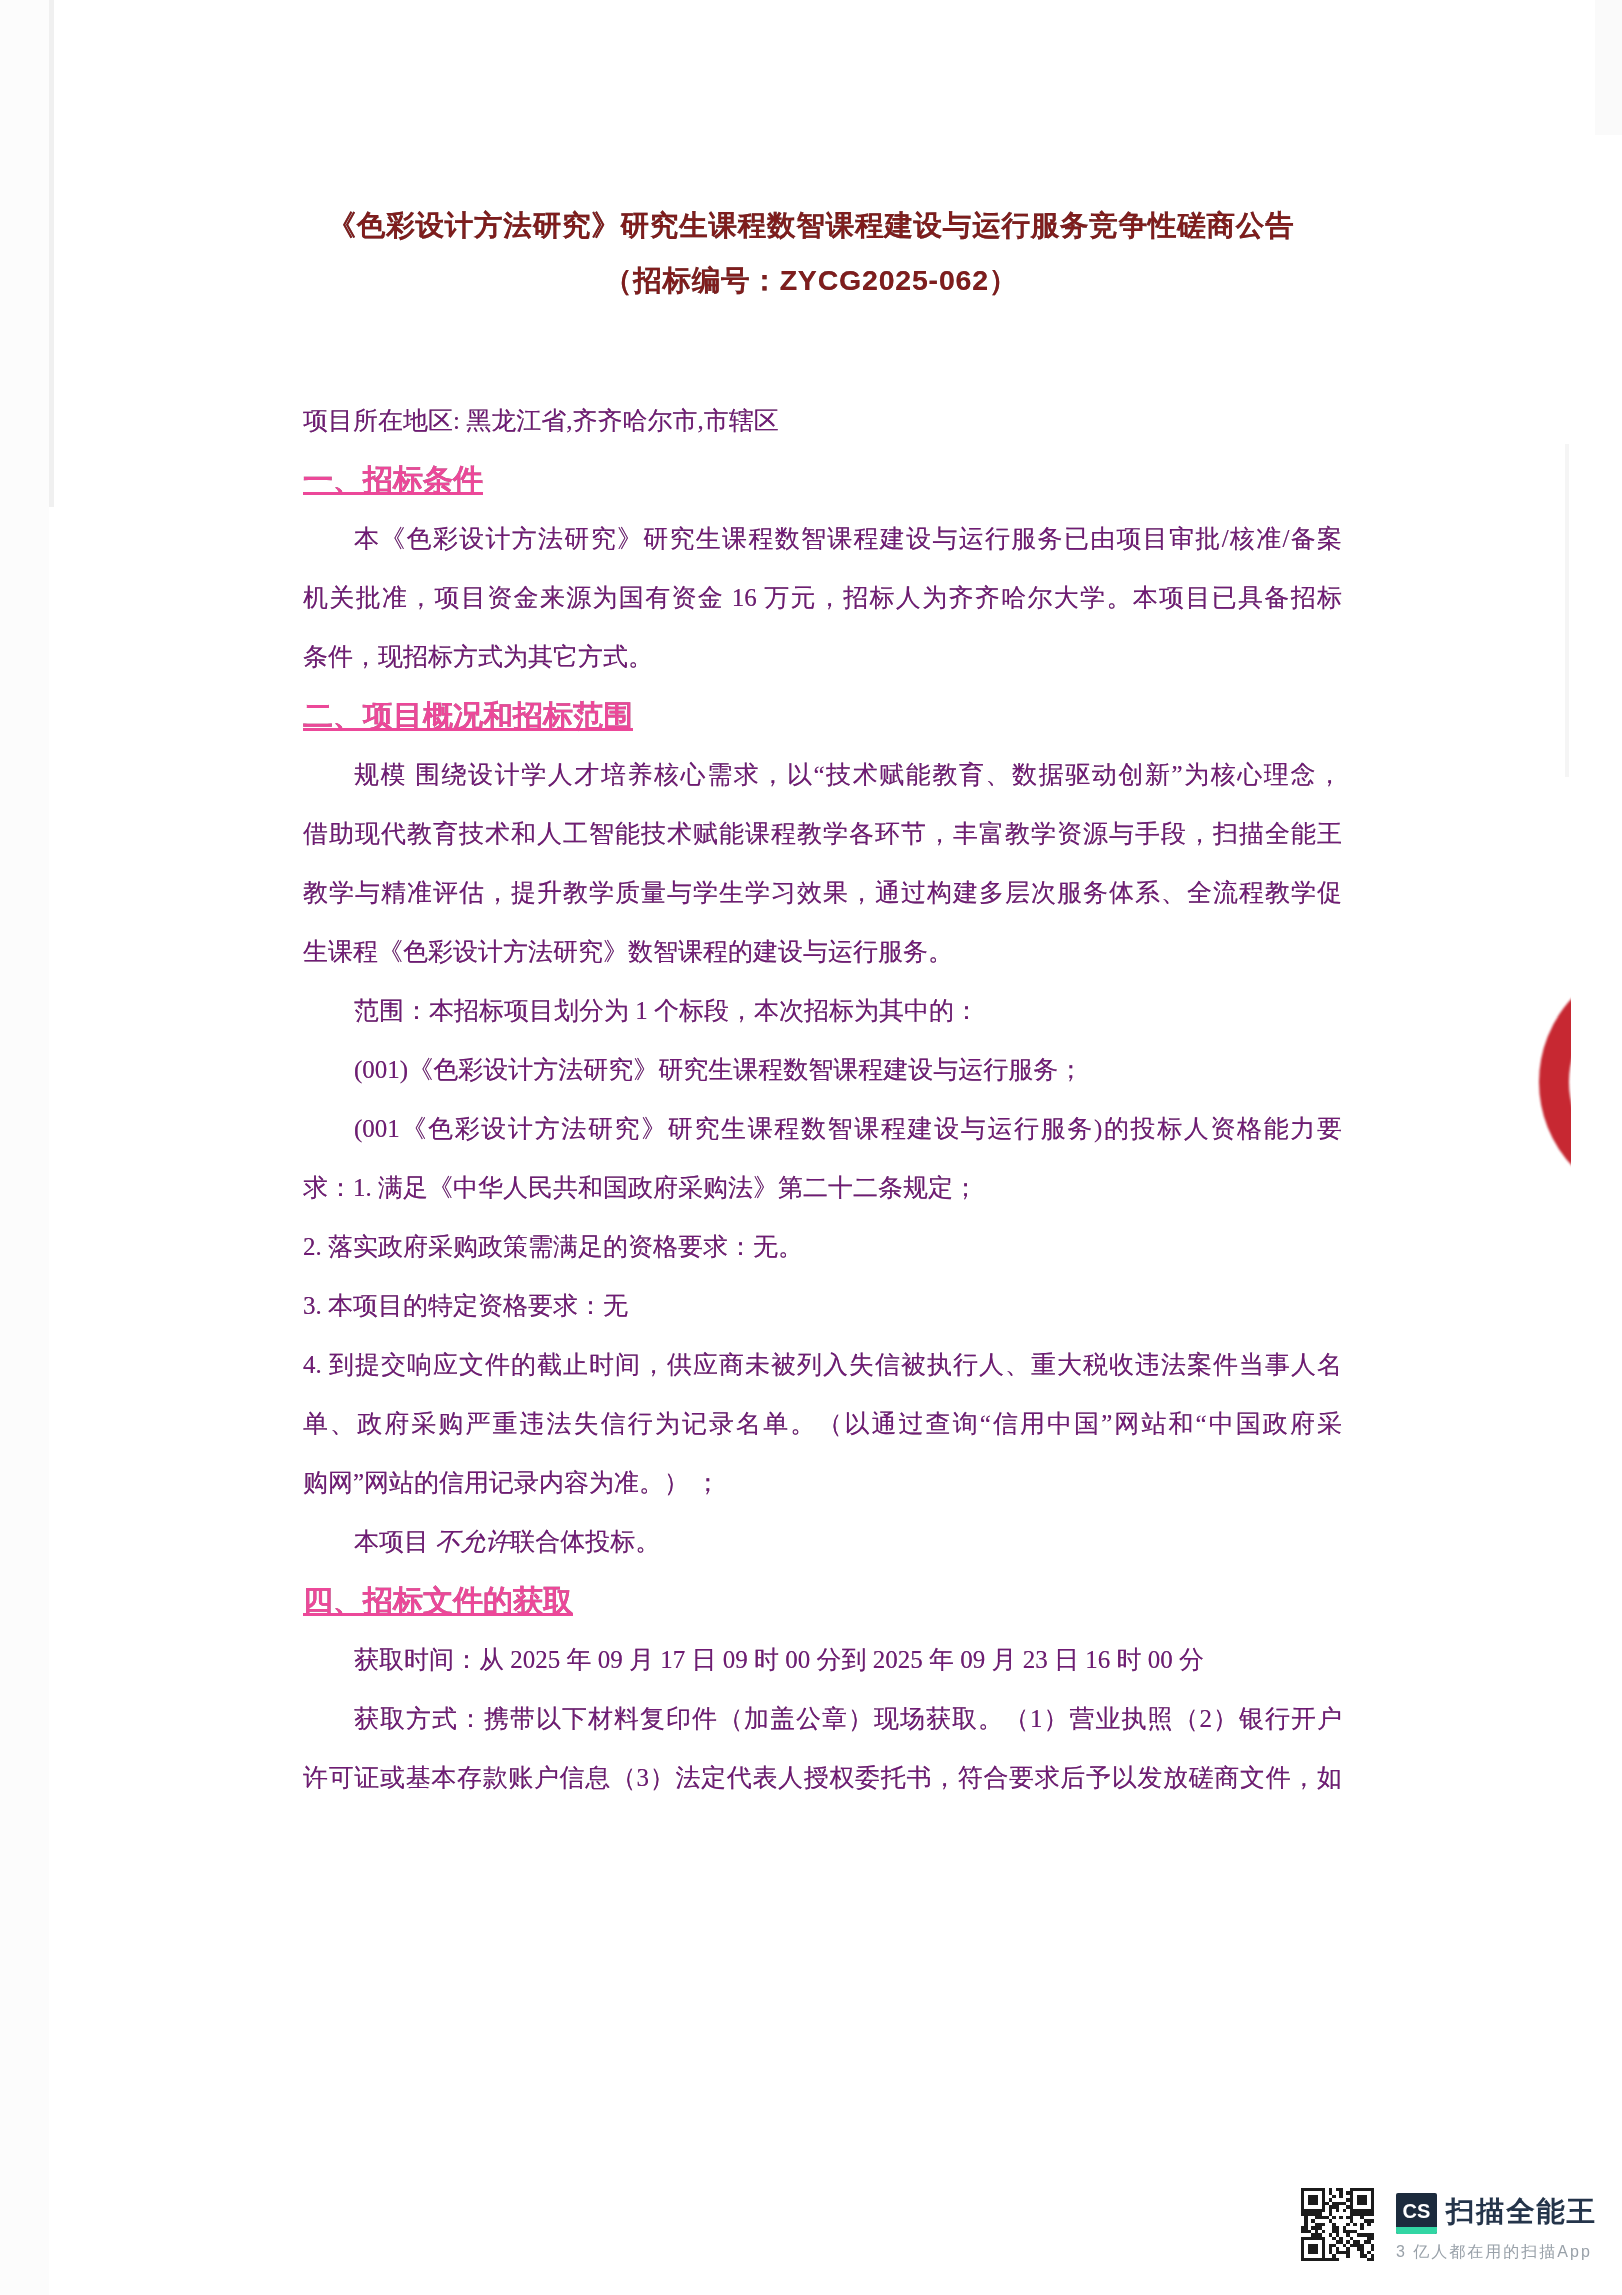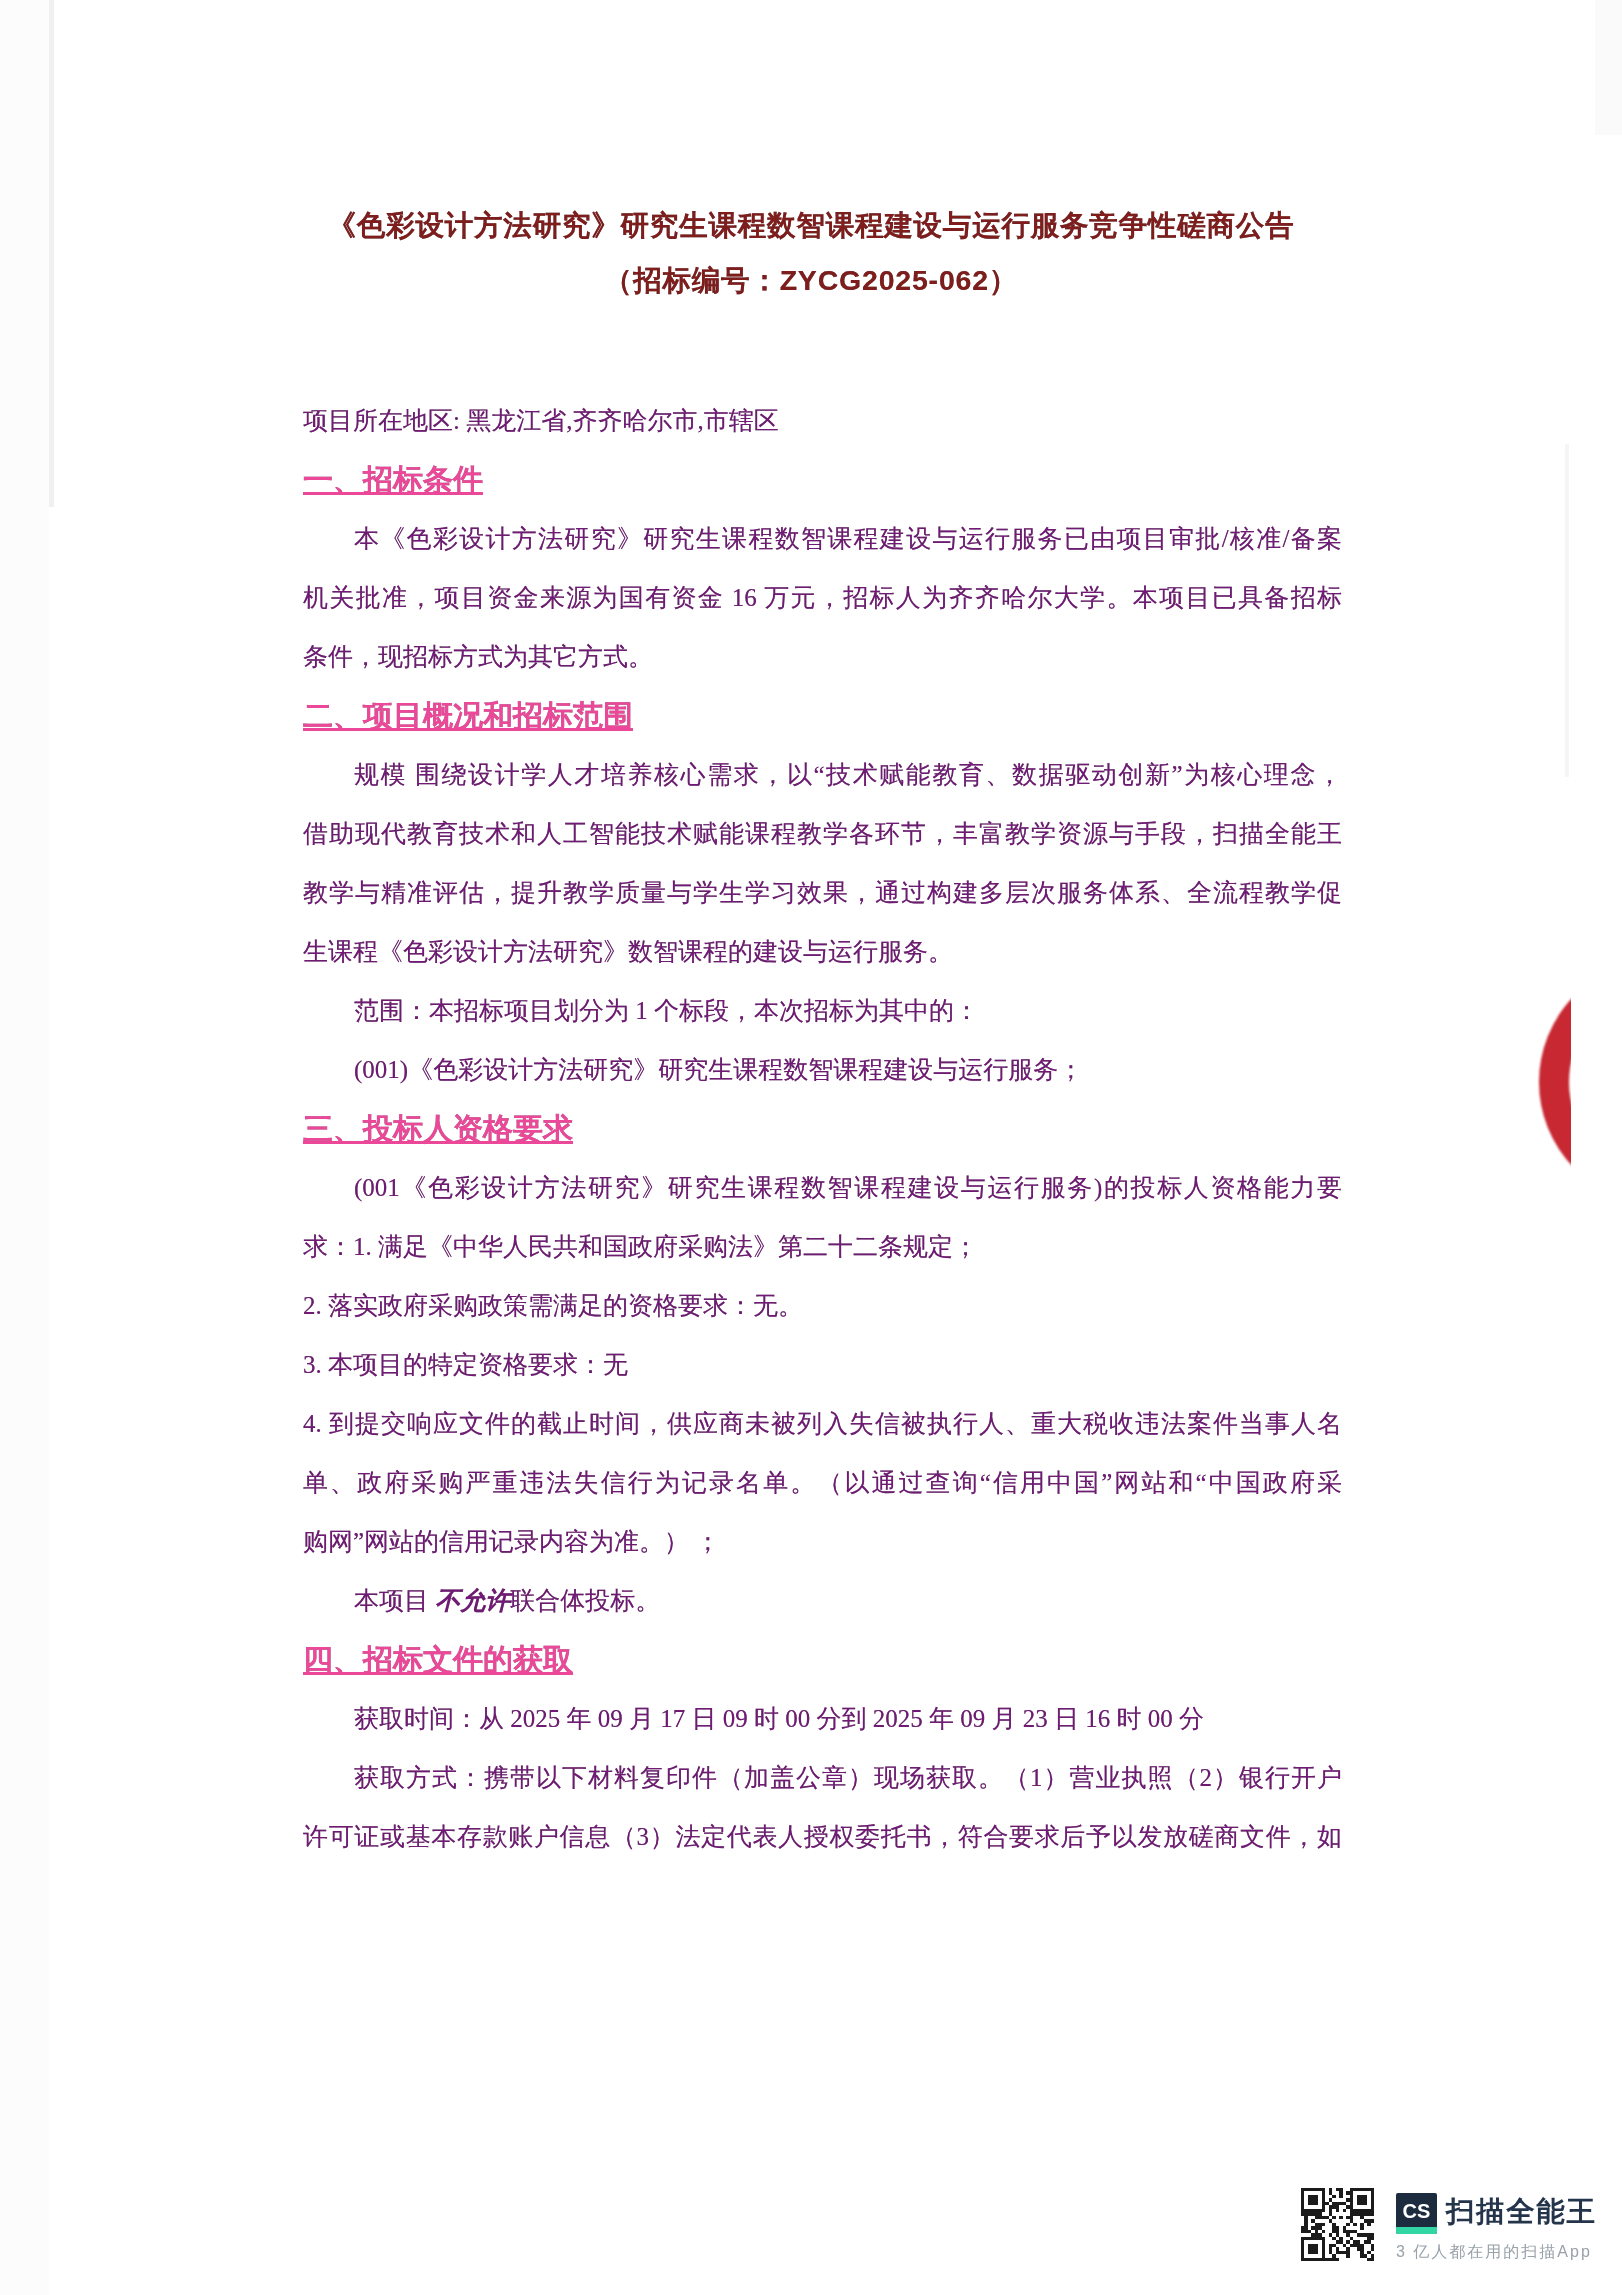--- a/index.html
+++ b/index.html
@@ -31,21 +31,21 @@
     text-shadow:0 0 0.5px rgba(40,40,40,.55);
   }
   .flow .line.full{text-align-last:justify;}
   .flow .line.indent{text-indent:51px;}
   .flow .heading{
     font-family:"Liberation Sans","DejaVu Sans",sans-serif;font-weight:bold;
     font-size:30px;line-height:59px;color:#ec4899;
     text-shadow:0 0 0.6px rgba(17,17,17,.55);
     text-decoration:underline;
   }
-  .flow .em{font-style:italic;font-weight:700;}
+  .flow .em{font-style:italic;font-weight:400;}
   
   .qr{
     position:absolute;left:1301px;top:2188px;width:73px;height:73px;background:#fff;
     display:grid;grid-template-columns:repeat(21,1fr);grid-template-rows:repeat(21,1fr);
   }
   .qr i{display:block;}
   .qr i.b{background:#1b1b1b;}
   .cs-logo{
     position:absolute;left:1396px;top:2193px;width:41px;height:41px;background:#1c2b3d;
     border-radius:2px;overflow:hidden;
@@ -87,21 +87,20 @@
       <div class="line indent full">本《色彩设计方法研究》研究生课程数智课程建设与运行服务已由项目审批/核准/备案</div>
       <div class="line full">机关批准，项目资金来源为国有资金 16 万元，招标人为齐齐哈尔大学。本项目已具备招标</div>
       <div class="line">条件，现招标方式为其它方式。</div>
       <div class="heading">二、项目概况和招标范围</div>
       <div class="line indent full">规模 围绕设计学人才培养核心需求，以“技术赋能教育、数据驱动创新”为核心理念，</div>
       <div class="line full">借助现代教育技术和人工智能技术赋能课程教学各环节，丰富教学资源与手段，扫描全能王</div>
       <div class="line full">教学与精准评估，提升教学质量与学生学习效果，通过构建多层次服务体系、全流程教学促</div>
       <div class="line">生课程《色彩设计方法研究》数智课程的建设与运行服务。</div>
       <div class="line indent">范围：本招标项目划分为 1 个标段，本次招标为其中的：</div>
       <div class="line indent">(001)《色彩设计方法研究》研究生课程数智课程建设与运行服务；</div>
-      <div class="heading">三、投标人资格要求</div>
       <div class="line indent full">(001《色彩设计方法研究》研究生课程数智课程建设与运行服务)的投标人资格能力要</div>
       <div class="line">求：1. 满足《中华人民共和国政府采购法》第二十二条规定；</div>
       <div class="line">2. 落实政府采购政策需满足的资格要求：无。</div>
       <div class="line">3. 本项目的特定资格要求：无</div>
       <div class="line full">4. 到提交响应文件的截止时间，供应商未被列入失信被执行人、重大税收违法案件当事人名</div>
       <div class="line full">单、政府采购严重违法失信行为记录名单。（以通过查询“信用中国”网站和“中国政府采</div>
       <div class="line">购网”网站的信用记录内容为准。） ；</div>
       <div class="line indent"><span>本项目 </span><span class="em">不允许</span><span>联合体投标。</span></div>
       <div class="heading">四、招标文件的获取</div>
       <div class="line indent">获取时间：从 2025 年 09 月 17 日  09 时 00 分到 2025 年 09 月 23 日  16 时 00 分</div>

